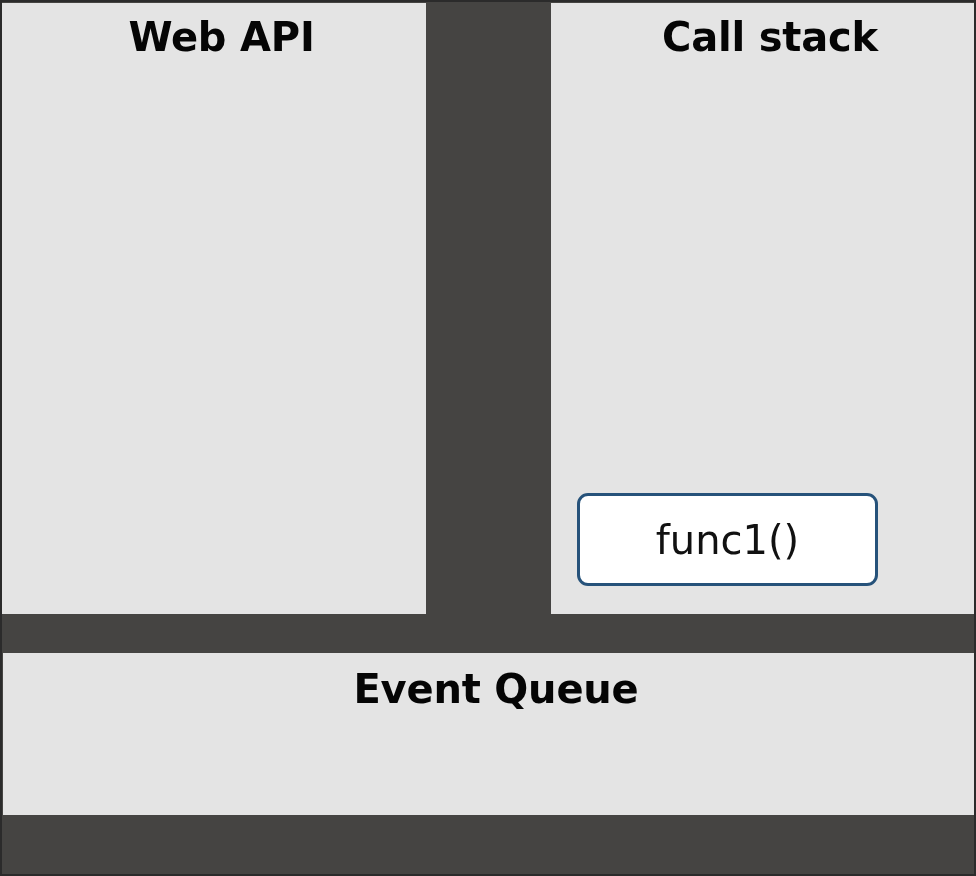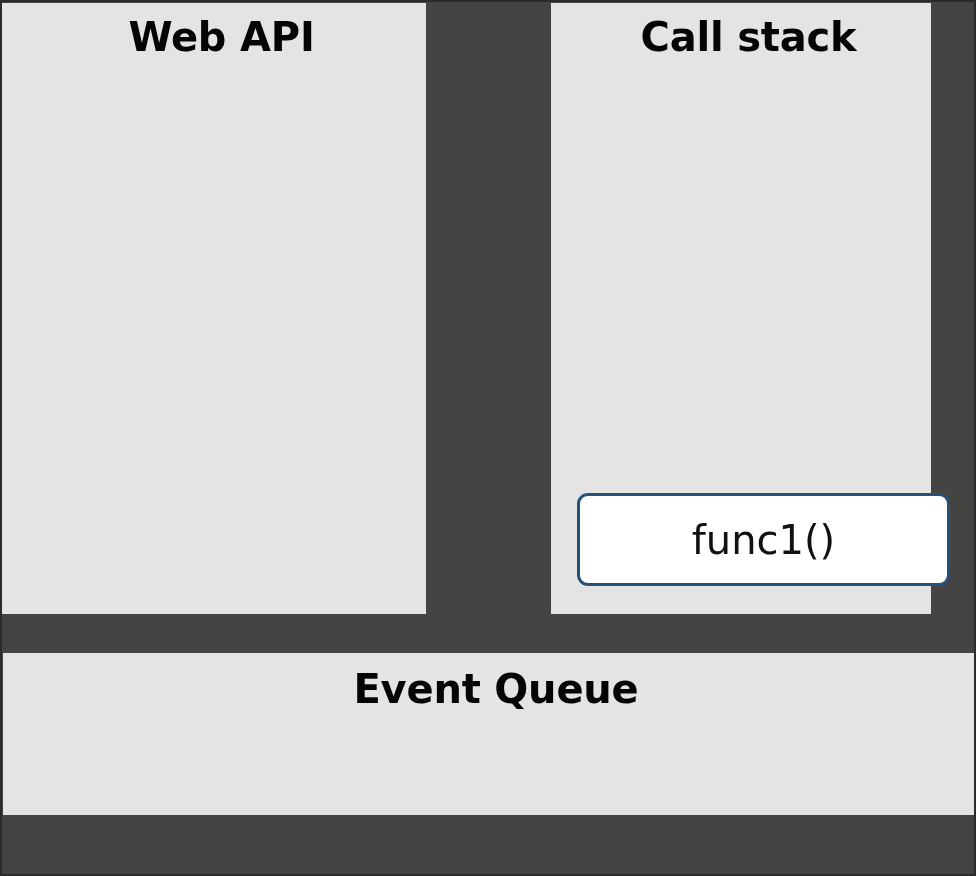--- a/index.html
+++ b/index.html
@@ -45,21 +45,21 @@
     left: 0px;
     top: 1px;
     width: 424px;
     height: 611px;
   }
   #webapi-panel .panel-title { top: 14px; }
 
   #callstack-panel {
     left: 549px;
     top: 1px;
-    width: 380px;
+    width: 423px;
     height: 611px;
   }
   #callstack-panel .panel-title { top: 14px; }
 
   #eventqueue-panel {
     left: 1px;
     top: 651px;
     width: 971px;
     height: 162px;
   }
@@ -73,21 +73,21 @@
     border-radius: 11px;
     box-sizing: border-box;
     display: flex;
     align-items: center;
     justify-content: center;
   }
 
   #frame-func1 {
     left: 575px;
     top: 491px;
-    width: 373px;
+    width: 301px;
     height: 93px;
     text-align: center;
   }
 
   .frame-label {
     font-size: 40px;
     font-weight: normal;
     line-height: 1;
     color: #111111;
     white-space: nowrap;

